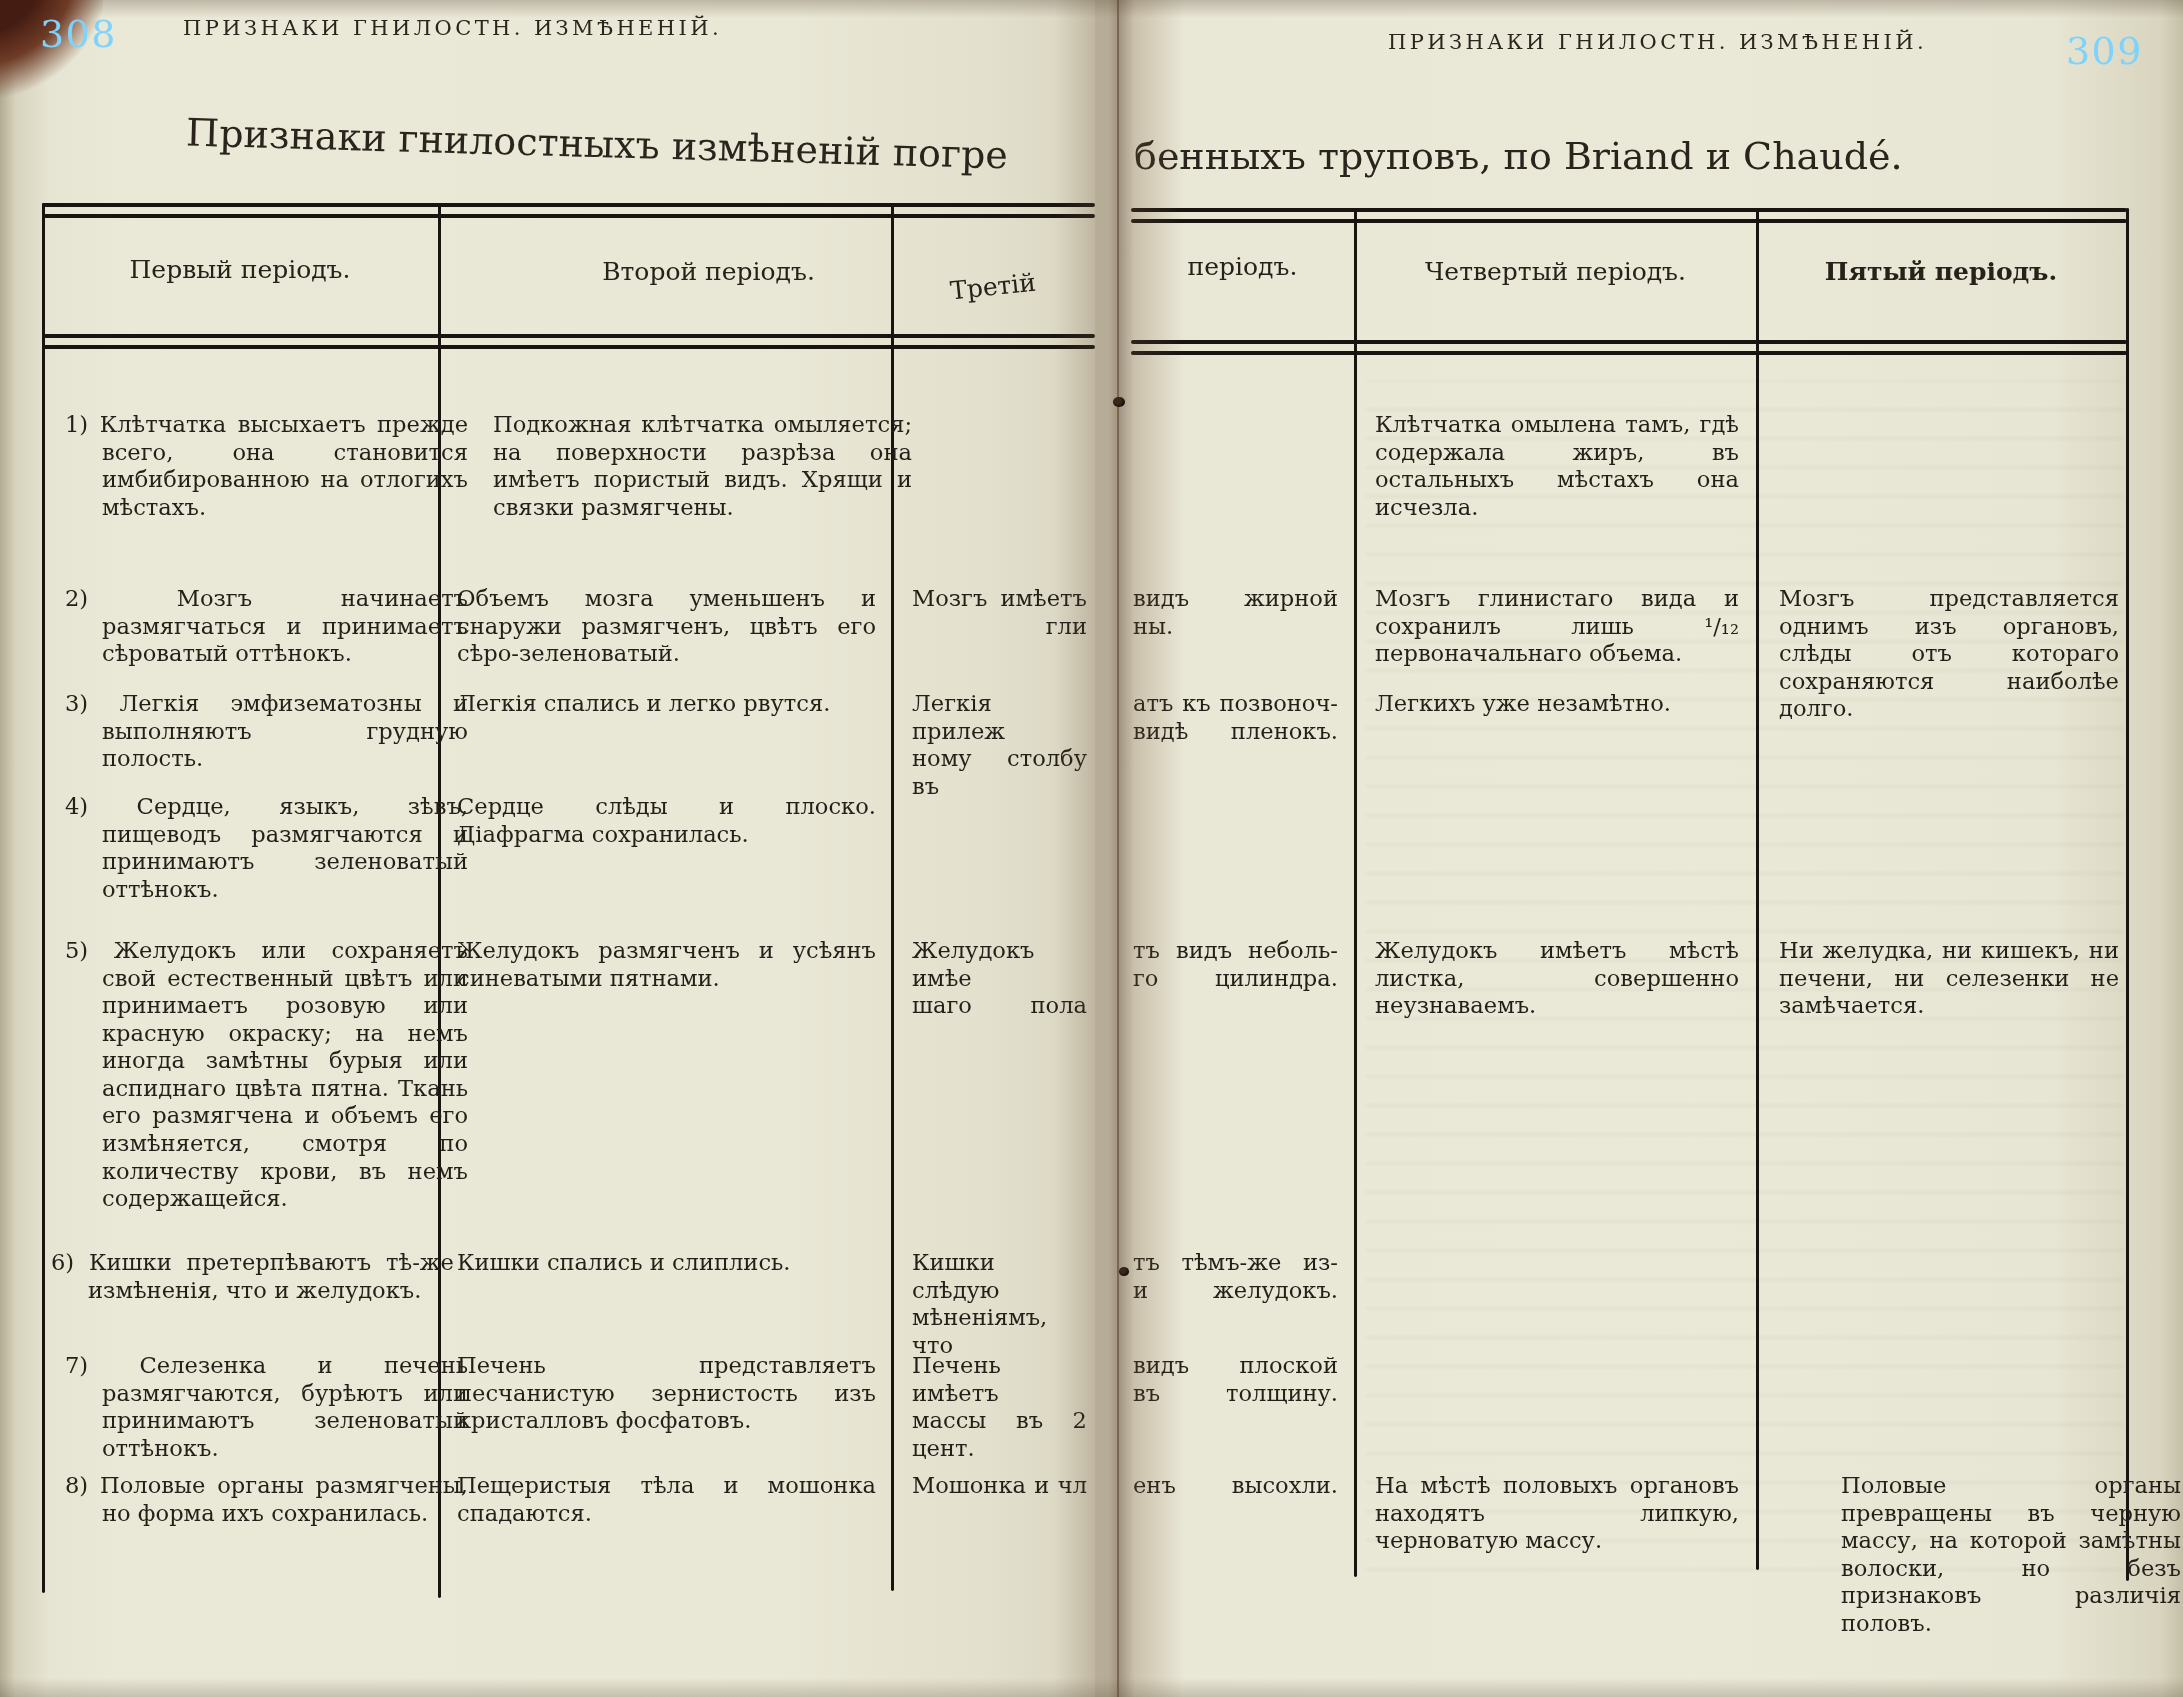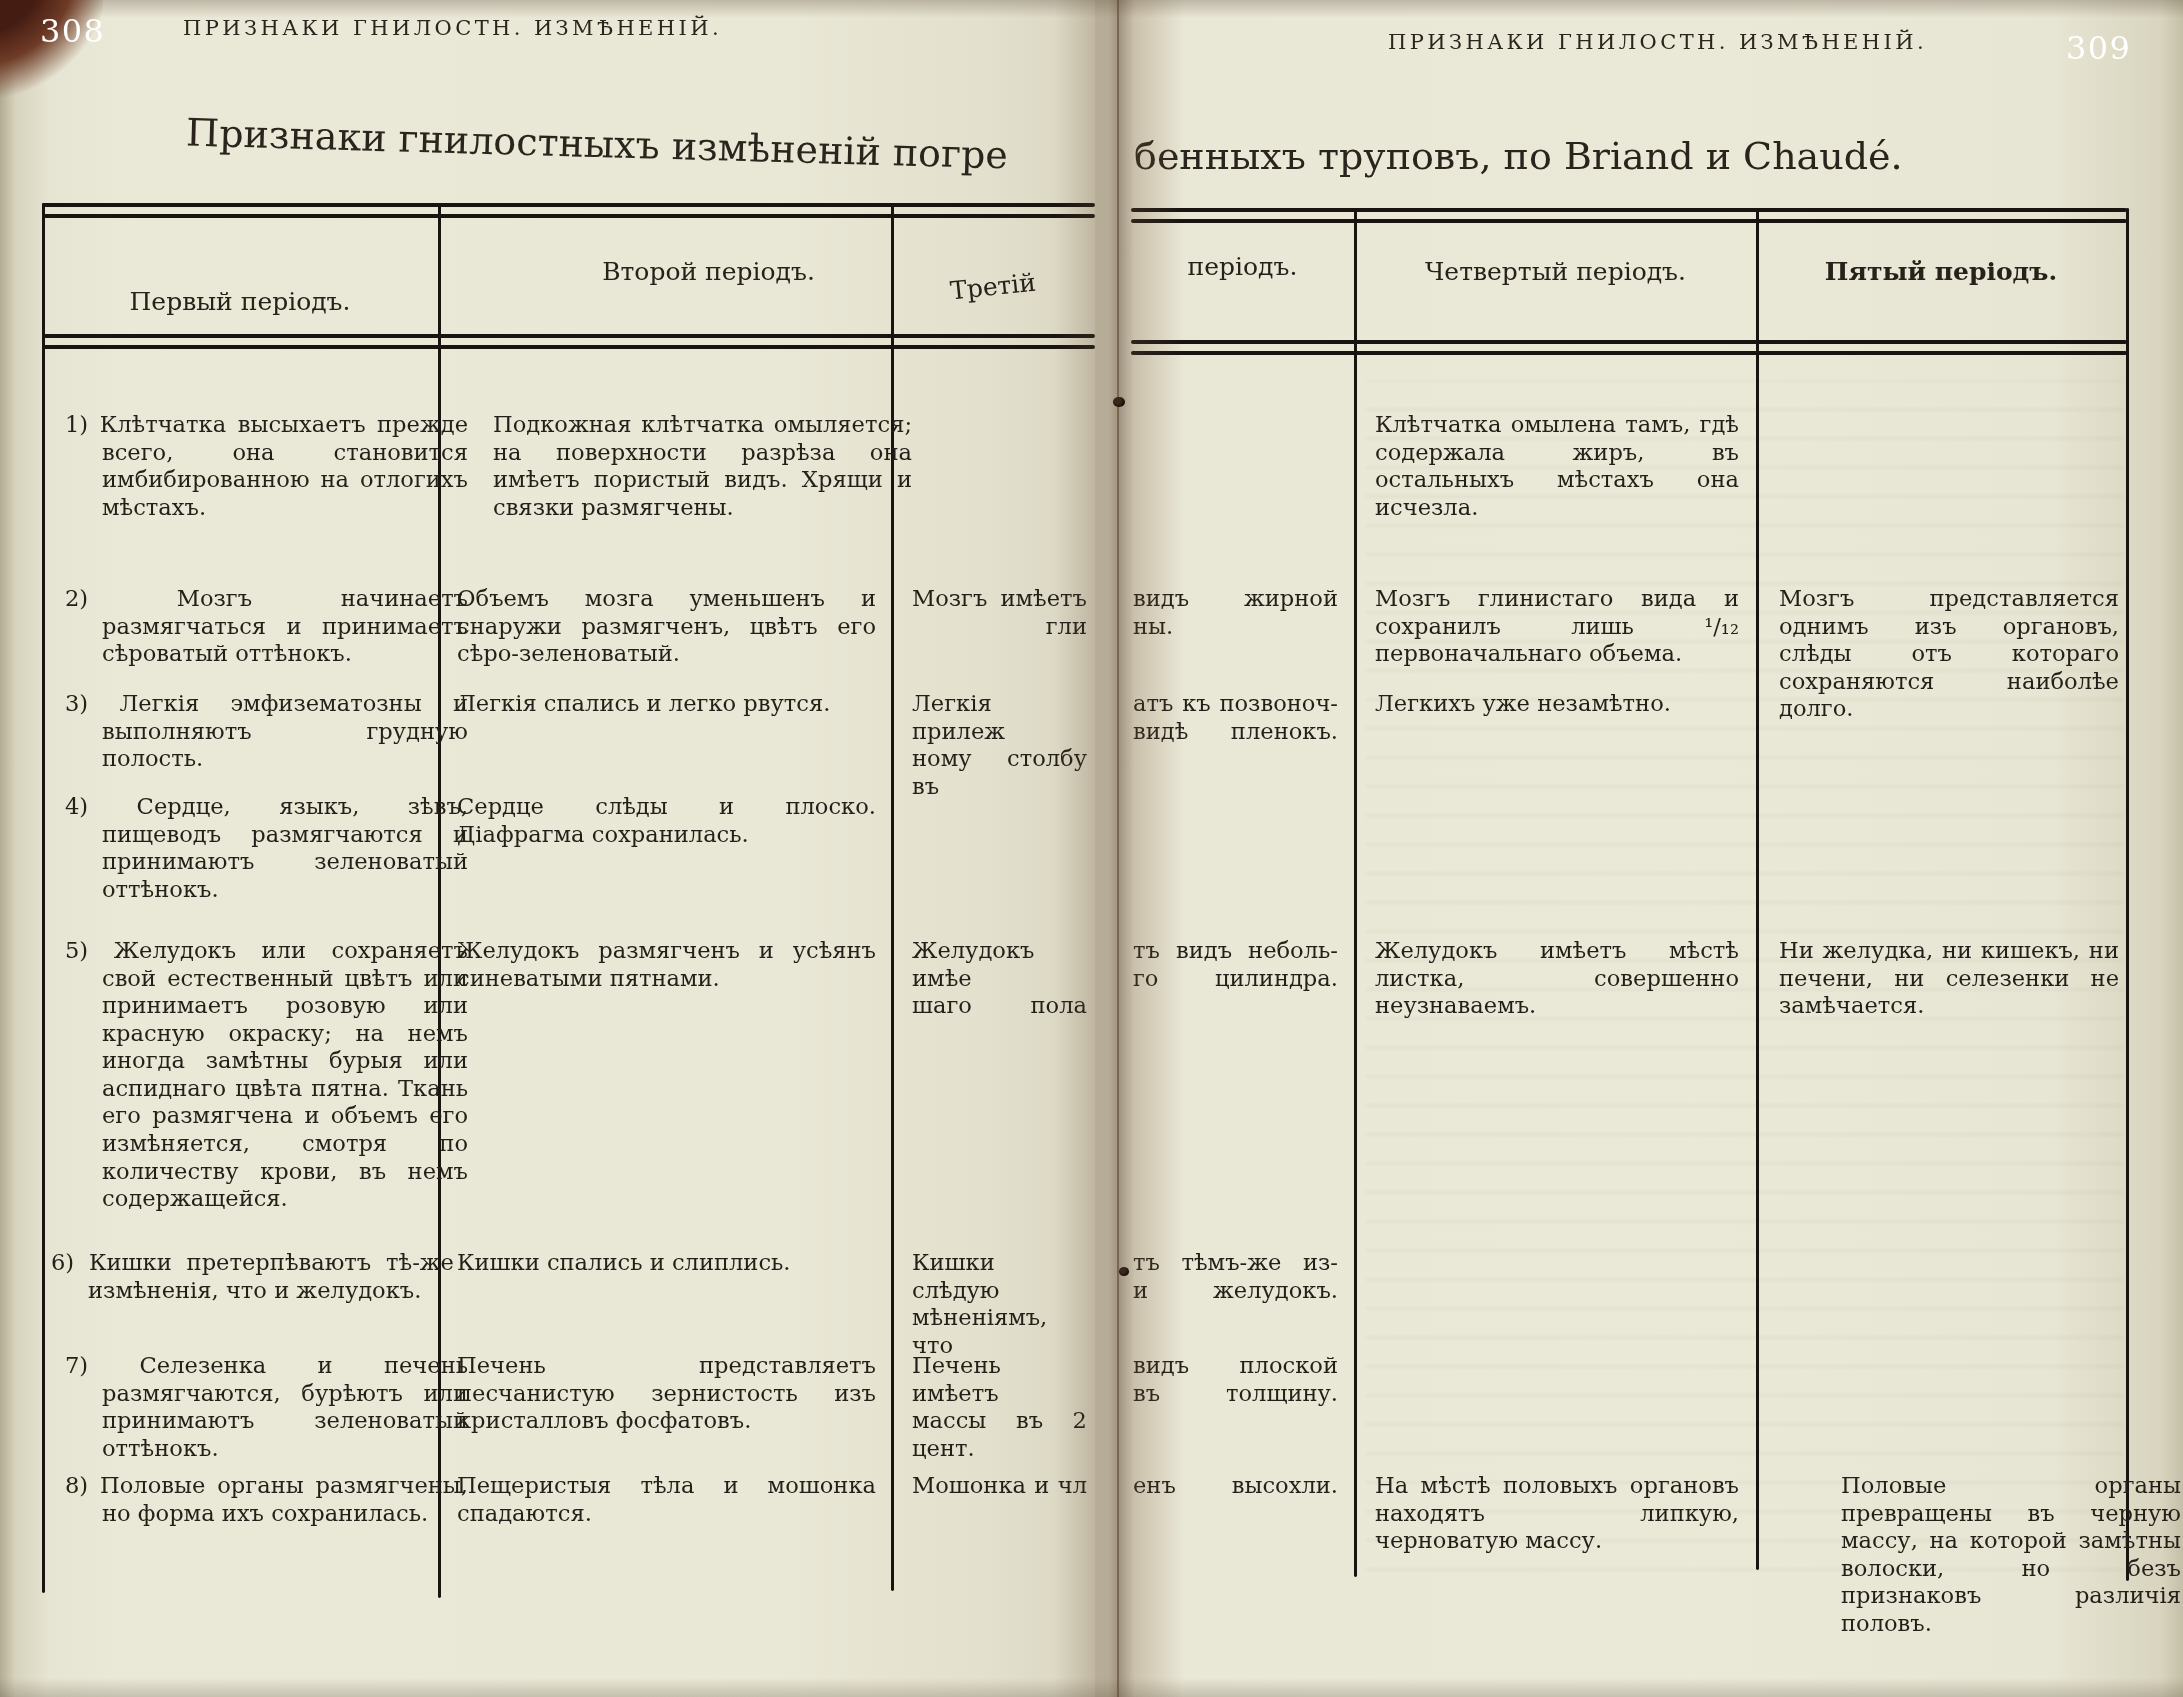--- a/index.html
+++ b/index.html
@@ -22,21 +22,21 @@
     background:radial-gradient(circle at -20% -30%, #451c12 35%, #6e3b26 52%, rgba(110,70,45,0) 72%);}
   #gutter{position:absolute;left:1054px;top:0;width:130px;height:1698px;
     background:linear-gradient(90deg,rgba(0,0,0,0) 0%,rgba(105,80,55,.30) 42%,rgba(70,50,32,.42) 50%,rgba(120,90,60,.22) 62%,rgba(0,0,0,0) 100%);}
   #gutter-crease{position:absolute;left:1117px;top:0;width:2.1px;height:1698px;background:rgba(96,72,46,.6);filter:blur(0.7px);}
   .hole{position:absolute;border-radius:50%;background:radial-gradient(circle at 40% 35%, #3a281a 30%, #140c06 75%);}
   #hole-1{left:1113px;top:397px;width:11.6px;height:10.3px;}
   #hole-2{left:1119px;top:1267px;width:10.3px;height:9px;}
   #bleed-through{position:absolute;left:1366px;top:380px;width:757px;height:1191px;opacity:.55;
     background:repeating-linear-gradient(0deg, rgba(122,116,96,.12) 0 3.4px, rgba(0,0,0,0) 3.4px 29px);
     filter:blur(1.7px);}
-  .pagenum{position:absolute;font-size:32px;letter-spacing:1.4px;color:#ffffff;}
+  .pagenum{position:absolute;font-size:38px;letter-spacing:1.4px;color:#7dd3fc;}
   #pagenum-left{left:40px;top:12.3px;}
   #pagenum-right{left:2066px;top:29px;}
   .running-head{position:absolute;font-size:21px;letter-spacing:3.4px;color:#2b251d;white-space:nowrap;}
   #running-head-left{left:183px;top:16.4px;}
   #running-head-right{left:1388px;top:30px;}
   .title{position:absolute;font-size:38px;color:#2a241c;white-space:nowrap;}
   #title-left{left:186px;top:122px;transform:rotate(1.6deg);}
   #title-right{left:1134px;top:134px;}
   .rule-h{position:absolute;background:#191410;height:4.1px;border-radius:2.1px;}
   .rule-v{position:absolute;background:#191410;width:3.4px;border-radius:1.4px;}
@@ -82,21 +82,21 @@
   <div class="rule-v" style="left:891px;top:203px;height:1388px;"></div>
 
   <div class="rule-h" style="left:1131px;top:208px;width:996px;"></div>
   <div class="rule-h" style="left:1131px;top:219px;width:996px;"></div>
   <div class="rule-h" style="left:1131px;top:340px;width:996px;"></div>
   <div class="rule-h" style="left:1131px;top:351px;width:996px;"></div>
   <div class="rule-v" style="left:1354px;top:208px;height:1369px;"></div>
   <div class="rule-v" style="left:1756px;top:208px;height:1362px;"></div>
   <div class="rule-v" style="left:2126px;top:208px;height:1373px;"></div>
 
-  <div class="th" style="left:42px;top:255px;width:396px;margin-top:32px;">Первый періодъ.</div>
+  <div class="th" style="left:42px;top:255px;width:396px;">Первый періодъ.</div>
   <div class="th" style="left:438px;top:257px;width:453px;margin-left:44px;">Второй періодъ.</div>
   <div class="th" style="left:891px;top:272px;width:204px;transform:rotate(-6deg);">Третій</div>
   <div class="th" style="left:1131px;top:252px;width:223px;">періодъ.</div>
   <div class="th" style="left:1354px;top:257px;width:403px;">Четвертый періодъ.</div>
   <div class="th" style="left:1756px;top:257px;width:370px;font-weight:bold;">Пятый періодъ.</div>
 
   <div id="table-body">
       <div class="cell first" style="left: 65px; top: 411px; width: 366px;">1) Клѣтчатка высыхаетъ прежде всего, она становится имбибированною на отлогихъ мѣстахъ.</div>
       <div class="cell" style="left: 457px; top: 411px; width: 419px; margin-left: 36px;">Подкожная клѣтчатка омыляется; на поверхности разрѣза она имѣетъ пористый видъ. Хрящи и связки размягчены.</div>
       <div class="cell" style="left: 1375px; top: 411px; width: 364px;">Клѣтчатка омылена тамъ, гдѣ содержала жиръ, въ остальныхъ мѣстахъ она исчезла.</div>

